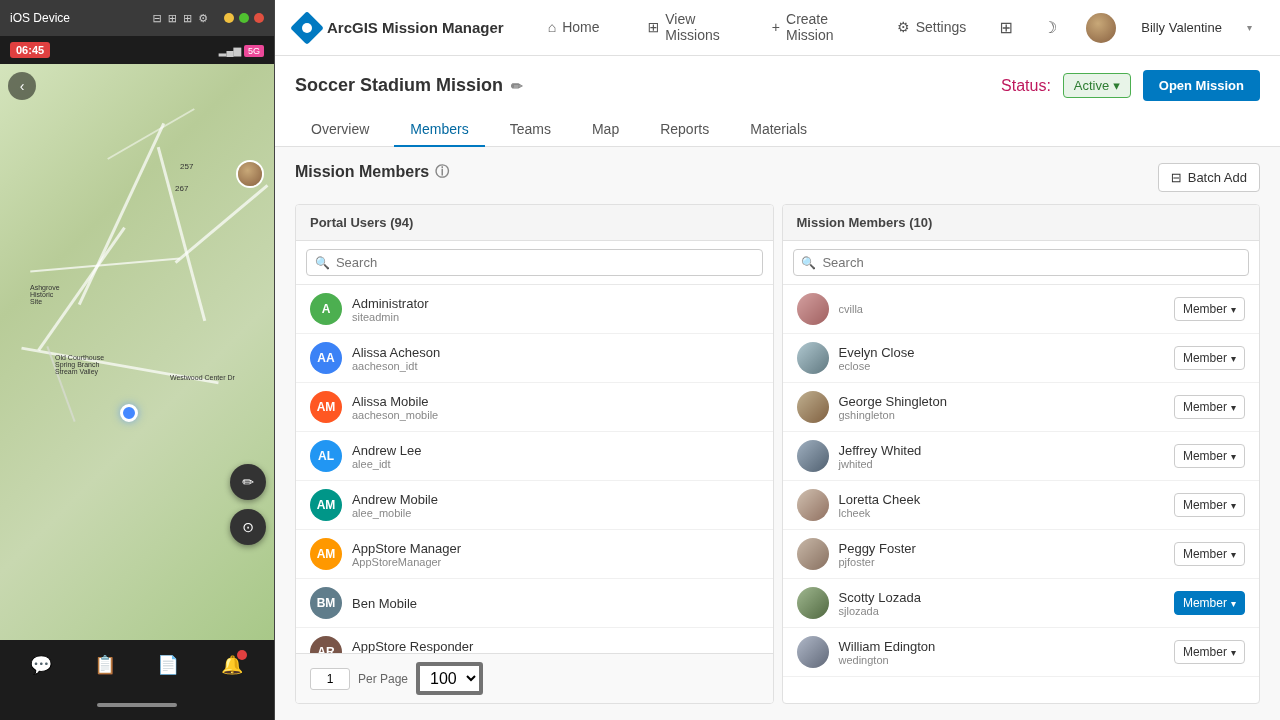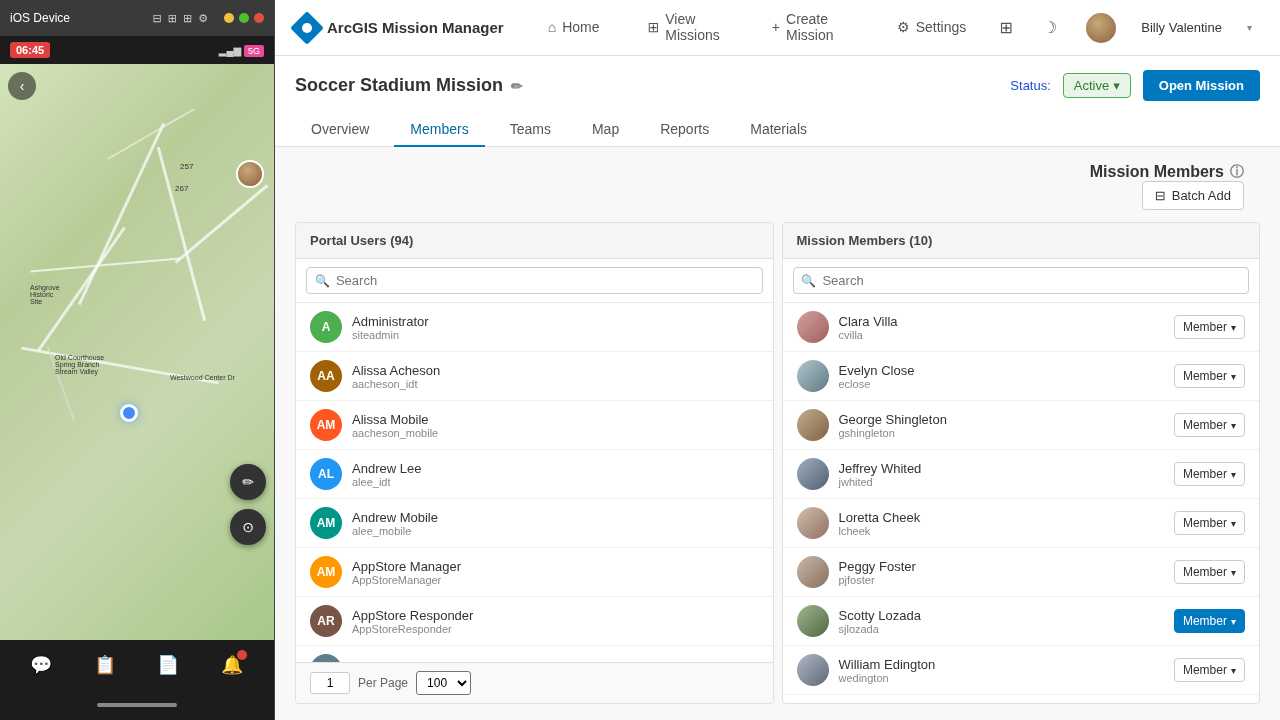--- a/index.html
+++ b/index.html
@@ -319,22 +319,22 @@
       color: #888;
       font-size: 14px;
       cursor: pointer;
     }
     .mission-actions {
       display: flex;
       align-items: center;
       gap: 12px;
     }
     .status-label {
-      font-size: 13px;
-      color: #1d4ed8;
+      font-size: 16px;
+      color: #be185d;
     }
     .status-dropdown {
       display: flex;
       align-items: center;
       gap: 4px;
       background: #e8f4e8;
       border: 1px solid #4caf50;
       color: #2e7d32;
       padding: 4px 10px;
       border-radius: 4px;
@@ -374,26 +374,25 @@
     .content-area {
       flex: 1;
       overflow: hidden;
       display: flex;
       flex-direction: column;
       background: #f8f8f8;
     }
 
     .members-header {
       display: flex;
-      align-items: flex-end;
+      align-items: flex-start;
       justify-content: space-between;
-      padding: 16px 36px 12px 20px;
+      padding: 16px 20px 12px 20px;
       background: #f8f8f8;
       flex-shrink: 0;
-      flex-direction: column;
     }
     .members-title {
       font-size: 16px;
       font-weight: 600;
       color: #333;
       display: flex;
       align-items: center;
       gap: 6px;
     }
     .info-icon {
@@ -552,24 +551,24 @@
     .page-input {
       width: 40px;
       border: 1px solid #ccc;
       border-radius: 3px;
       padding: 3px 6px;
       font-size: 12px;
       text-align: center;
     }
     .per-page-label { font-size: 12px; color: #666; }
     .per-page-select {
-      border: 1px solid #737373;
+      border: 4px solid #737373;
       border-radius: 3px;
       padding: 3px 6px;
-      font-size: 12px;
+      font-size: 16px;
       background: #fff;
       cursor: pointer;
     }
   </style>
 </head>
 <body>
 
 <div class="ios-device">
   <div class="ios-titlebar">
     <span class="ios-title-text">iOS Device</span>
@@ -728,21 +727,21 @@
         <div class="column-list">
 
           <div class="user-item">
             <div class="user-avatar-sm" style="background:#4CAF50;">A</div>
             <div class="user-info">
               <div class="user-display-name">Administrator</div>
               <div class="user-username">siteadmin</div>
             </div>
           </div>
           <div class="user-item">
-            <div class="user-avatar-sm" style="background:#a16207;">AA</div>
+            <div class="user-avatar-sm" style="background:#3b82f6;">AA</div>
             <div class="user-info">
               <div class="user-display-name">Alissa Acheson</div>
               <div class="user-username">aacheson_idt</div>
             </div>
           </div>
           <div class="user-item">
             <div class="user-avatar-sm" style="background:#FF5722;">AM</div>
             <div class="user-info">
               <div class="user-display-name">Alissa Mobile</div>
               <div class="user-username">aacheson_mobile</div>
@@ -763,31 +762,31 @@
             </div>
           </div>
           <div class="user-item">
             <div class="user-avatar-sm" style="background:#FF9800;">AM</div>
             <div class="user-info">
               <div class="user-display-name">AppStore Manager</div>
               <div class="user-username">AppStoreManager</div>
             </div>
           </div>
           <div class="user-item">
+            <div class="user-avatar-sm" style="background:#607D8B;">BM</div>
+            <div class="user-info">
+              <div class="user-display-name">Ben Mobile</div>
+              <div class="user-username"></div>
+            </div>
+          </div>
+          <div class="user-item">
             <div class="user-avatar-sm" style="background:#795548;">AR</div>
             <div class="user-info">
               <div class="user-display-name">AppStore Responder</div>
               <div class="user-username">AppStoreResponder</div>
-            </div>
-          </div>
-          <div class="user-item">
-            <div class="user-avatar-sm" style="background:#607D8B;">BM</div>
-            <div class="user-info">
-              <div class="user-display-name">Ben Mobile</div>
-              <div class="user-username"></div>
             </div>
           </div>
         </div>
         <div class="column-footer">
           <input type="text" class="page-input" value="1" style="">
           <span class="per-page-label">Per Page</span>
           <select class="per-page-select">
             <option>100</option>
             <option>50</option>
             <option>25</option>
@@ -801,21 +800,20 @@
           <div class="search-input-wrap">
             <span class="search-icon-inner">🔍</span>
             <input type="text" class="search-input" placeholder="Search" style="">
           </div>
         </div>
         <div class="column-list">
 
           <div class="member-item">
             <div class="avatar-photo" style="background:linear-gradient(135deg,#d4a0a0,#a06060);"></div>
             <div class="member-info">
-              <div class="member-display-name">Clara Villa</div>
               <div class="member-username">cvilla</div>
             </div>
             <div class="member-role">
               <span>Member</span>
               <span class="chevron">▾</span>
             </div>
           </div>
 
           <div class="member-item">
             <div class="avatar-photo" style="background:linear-gradient(135deg,#b0c8d0,#607880);"></div>

